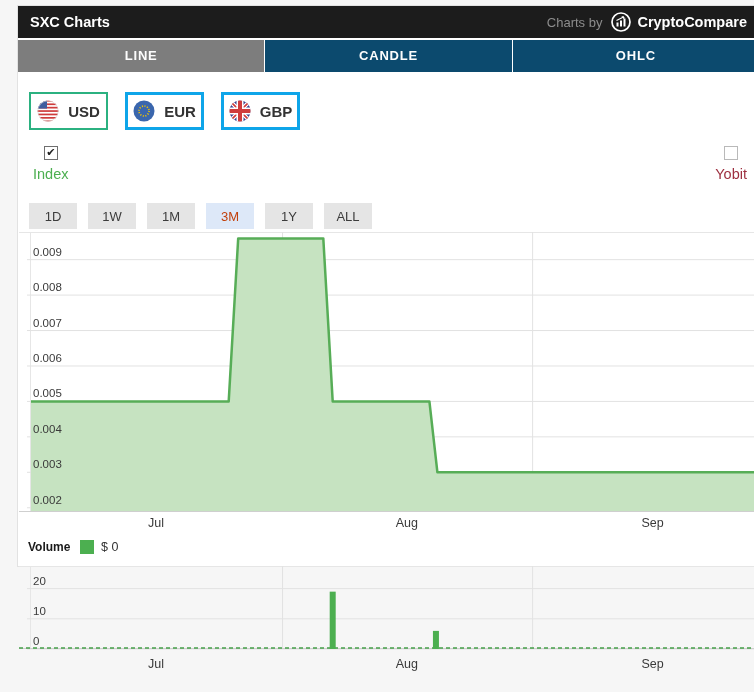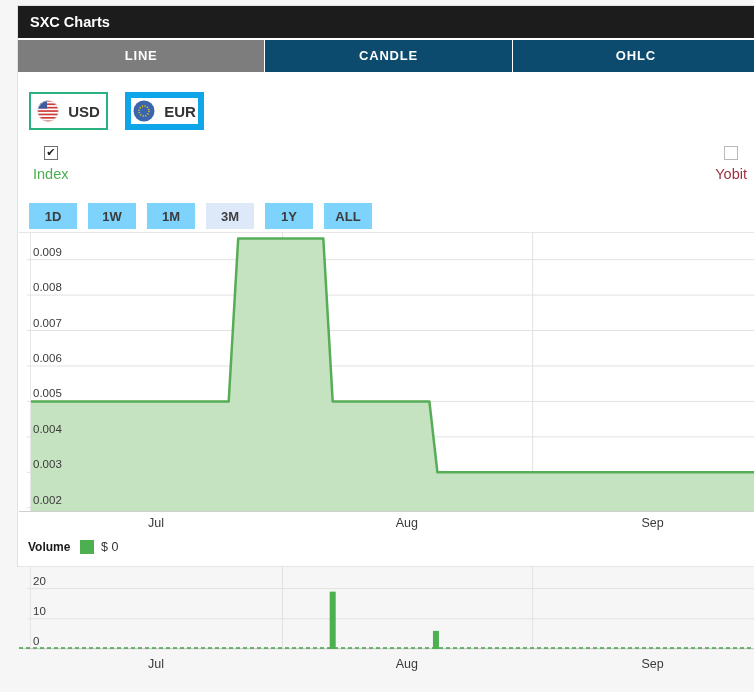--- a/index.html
+++ b/index.html
@@ -18,55 +18,70 @@
   .hdr-credit{color:#8d8d8d;font-size:13px;}
   .brand{display:flex;align-items:center;gap:5px;color:#fff;font-size:14.5px;font-weight:bold;}
   
   .tabs{display:flex;gap:1px;margin-top:2px;align-items:flex-end;}
   .tab{flex:1;height:32px;line-height:32px;text-align:center;background:#0c4a6e;color:#fdfdfd;
        font-size:13px;font-weight:bold;letter-spacing:.8px;cursor:pointer;}
   .tab.active{background:#7d7d7d;}
   
   .cur-row{display:flex;gap:17px;margin:20px 0 0 11px;}
   .cur{display:flex;align-items:center;gap:9px;width:79px;height:38px;justify-content:center;
-       background:#fff;border:6px solid #0ea5e9;color:#333;font-size:15px;font-weight:bold;cursor:pointer;
+       background:#fff;border:3px solid #0ea5e9;color:#333;font-size:15px;font-weight:bold;cursor:pointer;
        font-family:"Liberation Sans",sans-serif;box-sizing:border-box;}
   .cur.selected{border:2px solid #2bb180;}
   .flag{width:22px;height:22px;display:inline-block;line-height:0;}
   
   .tog-row{display:flex;justify-content:space-between;align-items:center;margin:16px 12px 0 15px;}
   .chk{display:flex;align-items:center;gap:6px;font-size:14.5px;cursor:pointer;flex-direction:column;}
   .box{width:14px;height:14px;border:1px solid #b9b9b9;background:#fff;display:inline-flex;
        align-items:center;justify-content:center;font-size:11px;color:#222;box-sizing:border-box;}
   .box.checked{border-color:#6f6f6f;}
   .box.checked::after{content:"\2714";margin-top:-1px;}
   .chk.index span.lbl{color:#4caf50;}
   .chk.yobit span.lbl{color:#9d2f3f;}
   
   .range-row{display:flex;gap:11px;margin:21px 0 0 11px;}
-  .rbtn{width:48px;height:26px;line-height:26px;text-align:center;background:#7dd3fc;color:#3c3c3c;
-        font-size:13px;cursor:pointer;font-family:"Liberation Sans",sans-serif;border:none;font-weight:bold;}
-  .rbtn.active{background:#dde8f8;color:#404040;font-weight:bold;}
+  .rbtn{width:48px;height:26px;line-height:26px;text-align:center;background:#e5e5e5;color:#3c3c3c;
+        font-size:13px;cursor:pointer;font-family:"Liberation Sans",sans-serif;border:none;}
+  .rbtn.active{background:#dde8f8;color:#c2410c;font-weight:normal;}
   
   .legend{display:flex;align-items:center;margin:14px 0 0 10px;height:16px;}
   .legend.vol{margin-top:7px;}
   .lg-title{font-size:12px;font-weight:bold;color:#1b1b1b;width:52px;}
   .lg-swatch{width:14px;height:14px;background:#4caf50;display:inline-block;margin-right:7px;}
   .lg-val{font-size:12.5px;color:#333;}
   
   svg.chart{display:block;margin:3px 0 0 1px;}
   svg.chart text{font-family:"Liberation Sans",sans-serif;}
 </style>
 </head>
 <body>
 
 <div class="widget">
 
   <div class="hdr">
     <span class="hdr-title">SXC Charts</span>
+    <span class="hdr-right">
+      <span class="hdr-credit">Charts by</span>
+      <span class="brand">
+        <span class="flag" style="width:22px;height:22px;">
+          <svg width="22" height="22" viewBox="0 0 22 22">
+            <circle cx="11" cy="11" r="9" fill="none" stroke="#fff" stroke-width="1.7"></circle>
+            <rect x="6.5" y="11.5" width="2" height="4" fill="#fff"></rect>
+            <rect x="10" y="9.5" width="2" height="6" fill="#fff"></rect>
+            <rect x="13.5" y="7.5" width="2" height="8" fill="#fff"></rect>
+            <path d="M6.5 9.5 L14 5.8 M14 5.8 L11.7 5.9 M14 5.8 L13.6 7.9" stroke="#fff" stroke-width="1.1" fill="none"></path>
+          </svg>
+        </span>
+        <span>CryptoCompare</span>
+      </span>
+    </span>
   </div>
 
   <div class="tabs">
     <div class="tab active">LINE</div>
     <div class="tab">CANDLE</div>
     <div class="tab">OHLC</div>
   </div>
 
   <div class="cur-row">
     <button class="cur selected">
@@ -96,20 +111,39 @@
       <span>USD</span>
     </button>
     <button class="cur">
       <span class="flag">
         <svg width="22" height="22" viewBox="0 0 22 22">
           <circle cx="11" cy="11" r="10.5" fill="#3a66ad"></circle>
           <circle cx="11" cy="11" r="5" fill="none" stroke="#f2c500" stroke-width="1.7" stroke-dasharray="1.1 1.5"></circle>
         </svg>
       </span>
       <span>EUR</span>
+    </button>
+    <button class="cur">
+      <span class="flag">
+        <svg width="22" height="22" viewBox="0 0 22 22">
+          <defs>
+              <clipPath id="cgb">
+                <circle cx="11" cy="11" r="10.5"></circle>
+              </clipPath>
+            </defs>
+          <g clip-path="url(#cgb)">
+            <rect width="22" height="22" fill="#39418e"></rect>
+            <path d="M0,0 L22,22 M22,0 L0,22" stroke="#fff" stroke-width="4"></path>
+            <path d="M0,0 L22,22 M22,0 L0,22" stroke="#cf3c3c" stroke-width="1.6"></path>
+            <path d="M11,0 V22 M0,11 H22" stroke="#fff" stroke-width="7"></path>
+            <path d="M11,0 V22 M0,11 H22" stroke="#cf3c3c" stroke-width="4"></path>
+          </g>
+        </svg>
+      </span>
+      <span>GBP</span>
     </button>
   </div>
 
   <div class="tog-row">
     <label class="chk index">
       <span class="box checked"></span>
       <span class="lbl">Index</span>
     </label>
     <label class="chk yobit">
       <span class="box"></span>

